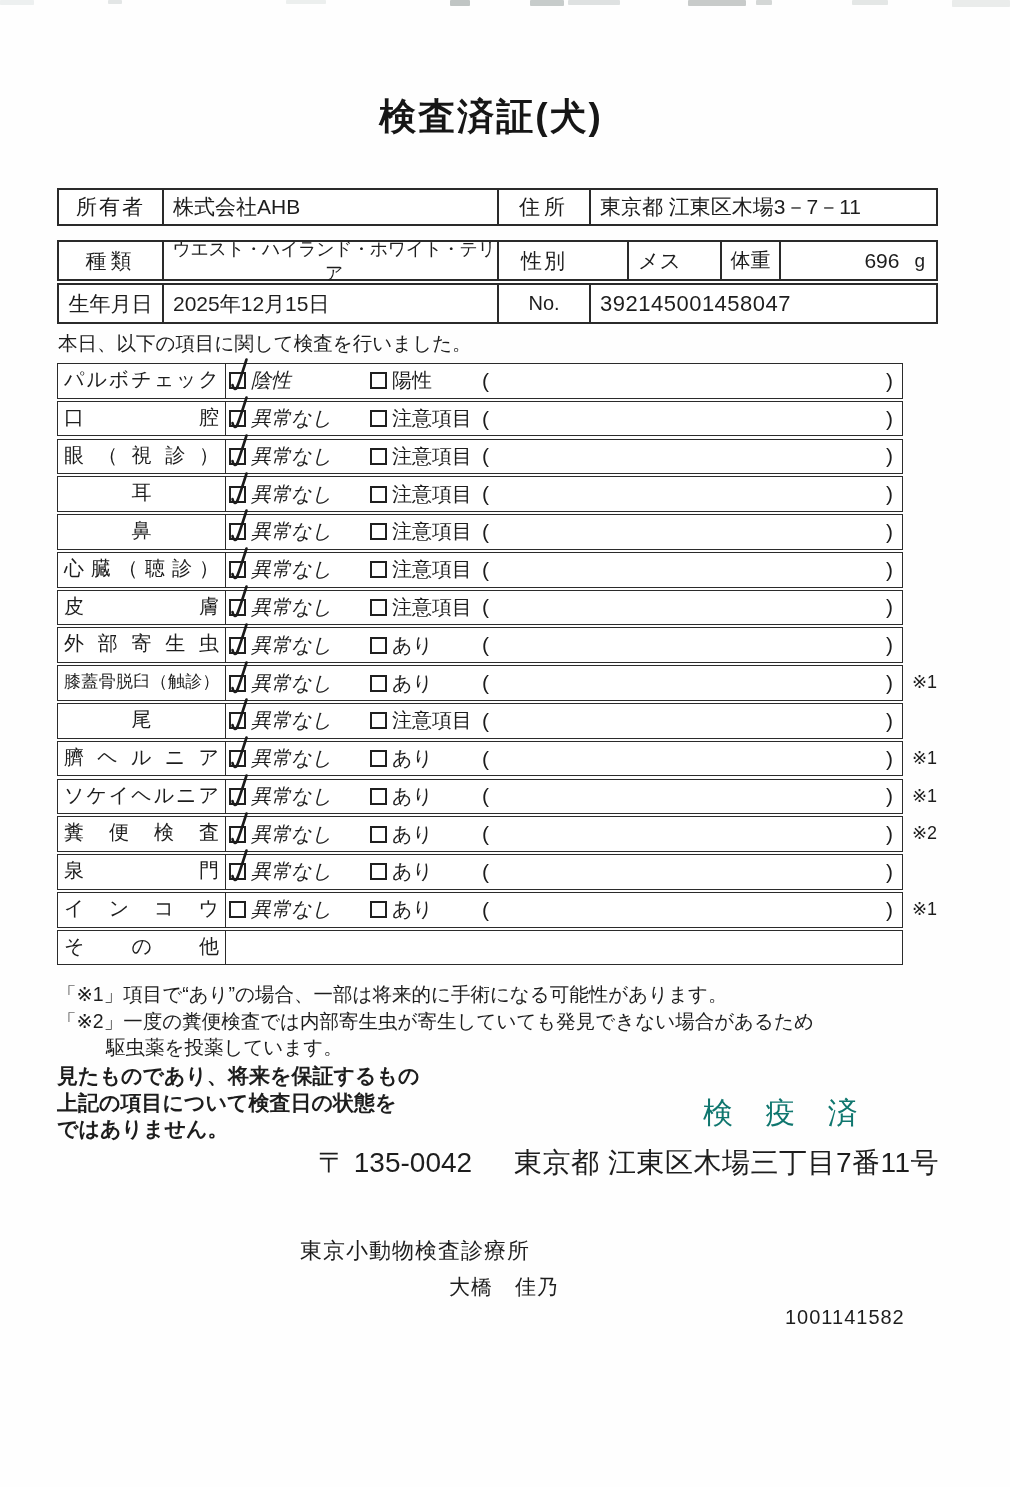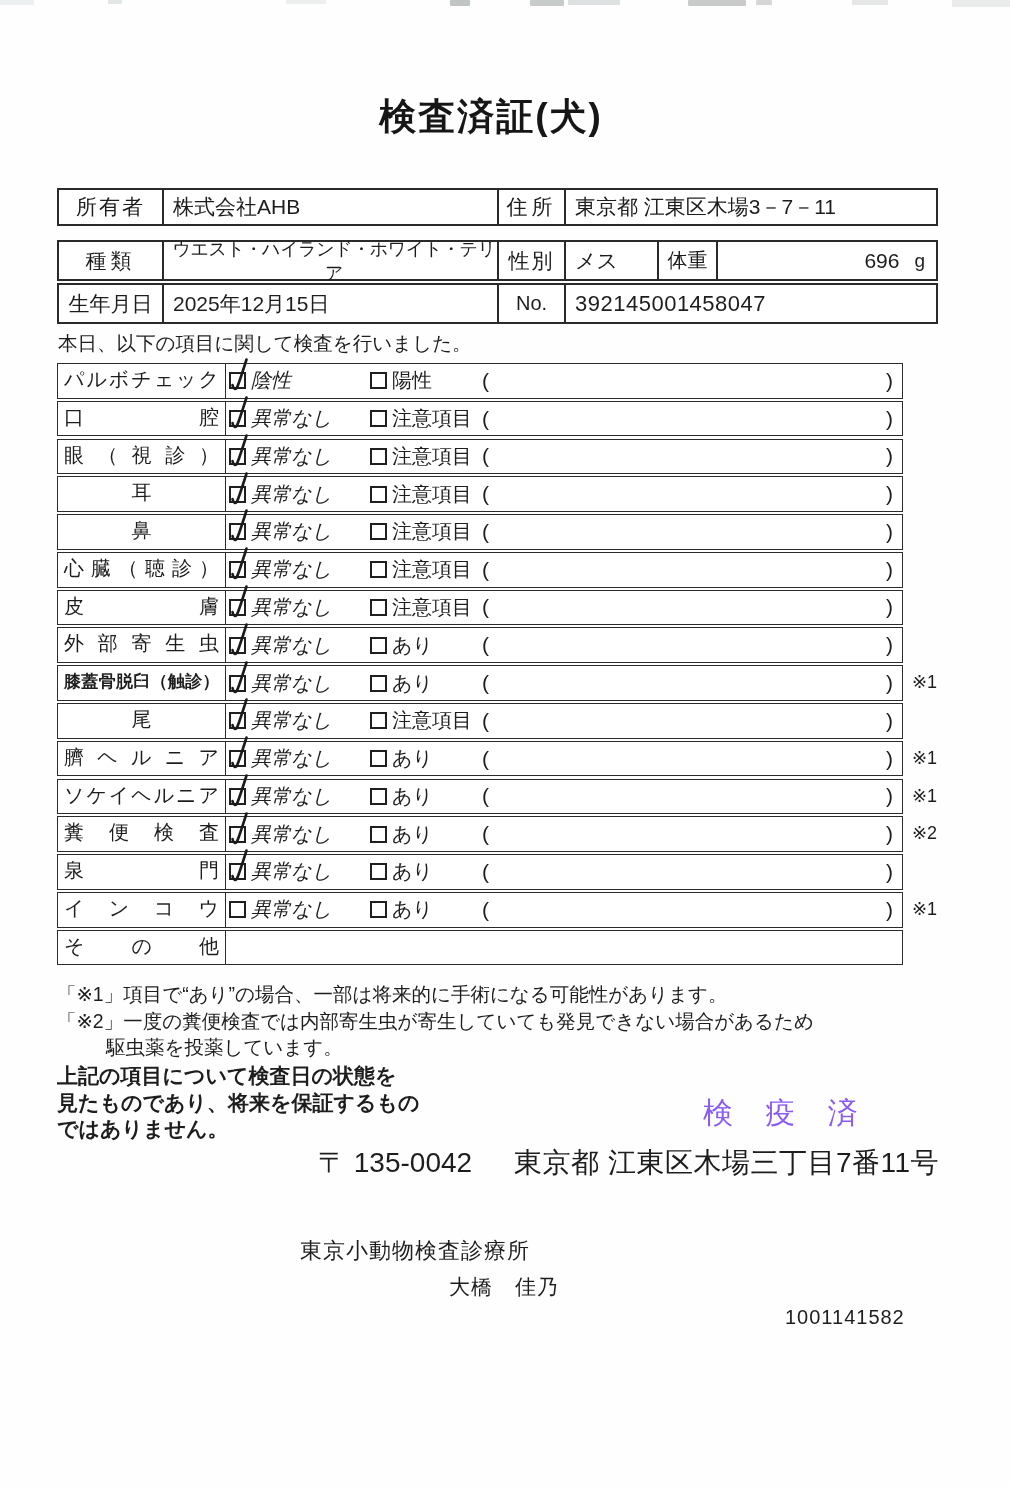--- a/index.html
+++ b/index.html
@@ -31,23 +31,23 @@
   .lab { justify-content: center; font-size: 21px; }
 
   .owner-table { position: absolute; top: 188px; left: 57px; width: 881px; }
   .owner-table .trow { height: 38px; }
   .info-table  { position: absolute; top: 240px; left: 57px; width: 881px; }
   .info-table .trow { height: 41px; }
   .info-table .trow + .trow { margin-top: 2px; }
 
   .w-lab1 { width: 103px; flex: none; }
   .w-val1 { width: 335px; flex: none; }
-  .w-lab2 { width: 67px;  flex: none; }
+  .w-lab2 { width: 92px;  flex: none; }
   .w-rest { flex: 1; }
-  .w-sex  { width: 93px; flex: none; }
+  .w-sex  { width: 93px; flex: none; margin-left: 38px; }
   .w-wlab { width: 59px; flex: none; }
   .pad { padding-left: 9px; }
   .fs21 { font-size: 21px; }
   .fs20 { font-size: 20px; }
   .breed { font-size: 18px; letter-spacing: -0.4px; padding-left: 7px; }
   .weight-cell { justify-content: flex-end; padding-right: 11px; }
   .weight-num { font-size: 21px; }
   .weight-unit { font-size: 19px; margin-left: 15px; }
   .no-num { font-size: 22px; letter-spacing: .5px; }
   .ls2 { letter-spacing: 2px; }
@@ -61,39 +61,39 @@
   .check-row {
     width: 846px; flex: none; display: flex; background: #fff;
     border: 1.7px solid #2b2b2b;
   }
   .row-label {
     width: 168px; flex: none; border-right: 1.8px solid #2b2b2b;
     padding: 0 6px; font-size: 20px; line-height: 31px;
     text-align: justify; text-align-last: justify; overflow: hidden; white-space: nowrap;
   }
   .row-label.center { text-align: center; text-align-last: center; }
-  .row-label.tight { font-size: 17px; letter-spacing: -0.6px; line-height: 32px; font-weight: bold; }
+  .row-label.tight { font-size: 17px; letter-spacing: -0.6px; line-height: 32px; }
   .row-content { position: relative; flex: 1; }
   .opt { position: absolute; top: 0; height: 100%; display: flex; align-items: center; }
   .opt1 { left: 3px; font-style: italic; } .opt2 { left: 144px; }
   .cb {
     width: 17px; height: 17px; flex: none; position: relative;
     border: 2.2px solid #1f1f1f; margin-right: 5px; background: transparent;
   }
   .tick { position: absolute; left: -3px; top: -16px; width: 22px; height: 36px; overflow: visible; }
   .optlab { font-size: 20px; white-space: nowrap; }
   .paren { position: absolute; top: 0; height: 100%; display: flex; align-items: center; font-size: 21px; }
   .po { left: 256px; } .pc { left: 660px; }
   .row-note { margin-left: 9px; font-size: 18px; line-height: 35px; white-space: nowrap; }
 
   
   .notes { position: absolute; top: 981px; left: 57px; font-size: 19.5px; line-height: 26.5px; }
   .notes .indent { padding-left: 49px; }
   .disclaimer { position: absolute; top: 1063px; left: 57px; font-size: 21px; font-weight: bold; line-height: 26.5px; }
-  .stamp { position: absolute; top: 1093px; left: 703px; font-size: 30px; letter-spacing: 12px; color: #8b5cf6; }
+  .stamp { position: absolute; top: 1093px; left: 703px; font-size: 30px; letter-spacing: 12px; color: #0f766e; }
   .postal { position: absolute; top: 1144px; left: 318px; font-size: 28px; }
   .postal .addr2 { margin-left: 42px; letter-spacing: .5px; }
   .telline { position: absolute; top: 1192px; left: 326px; font-size: 19.5px; letter-spacing: .5px; }
   .telline .fax { margin-left: 22px; }
   .clinic { position: absolute; top: 1236px; left: 300px; font-size: 22px; letter-spacing: 1px; }
   .vet { position: absolute; top: 1273px; left: 449px; font-size: 21px; letter-spacing: 1px; }
   .serial { position: absolute; top: 1306px; left: 785px; font-size: 20px; letter-spacing: 1px; }
 </style>
 </head>
 <body>
@@ -470,22 +470,22 @@
       </div>
     </div>
 
   <div class="notes">
     <div>「※1」項目で“あり”の場合、一部は将来的に手術になる可能性があります。</div>
     <div>「※2」一度の糞便検査では内部寄生虫が寄生していても発見できない場合があるため</div>
     <div class="indent">駆虫薬を投薬しています。</div>
   </div>
 
   <div class="disclaimer">
+    <div>見たものであり、将来を保証するもの</div>
     <div>上記の項目について検査日の状態を</div>
-    <div>見たものであり、将来を保証するもの</div>
     <div>ではありません。</div>
   </div>
 
   <div class="stamp">検 疫 済</div>
 
   <div class="postal">
     <span>〒 135-0042</span><span class="addr2">東京都 江東区木場三丁目7番11号</span>
   </div>
 
 

